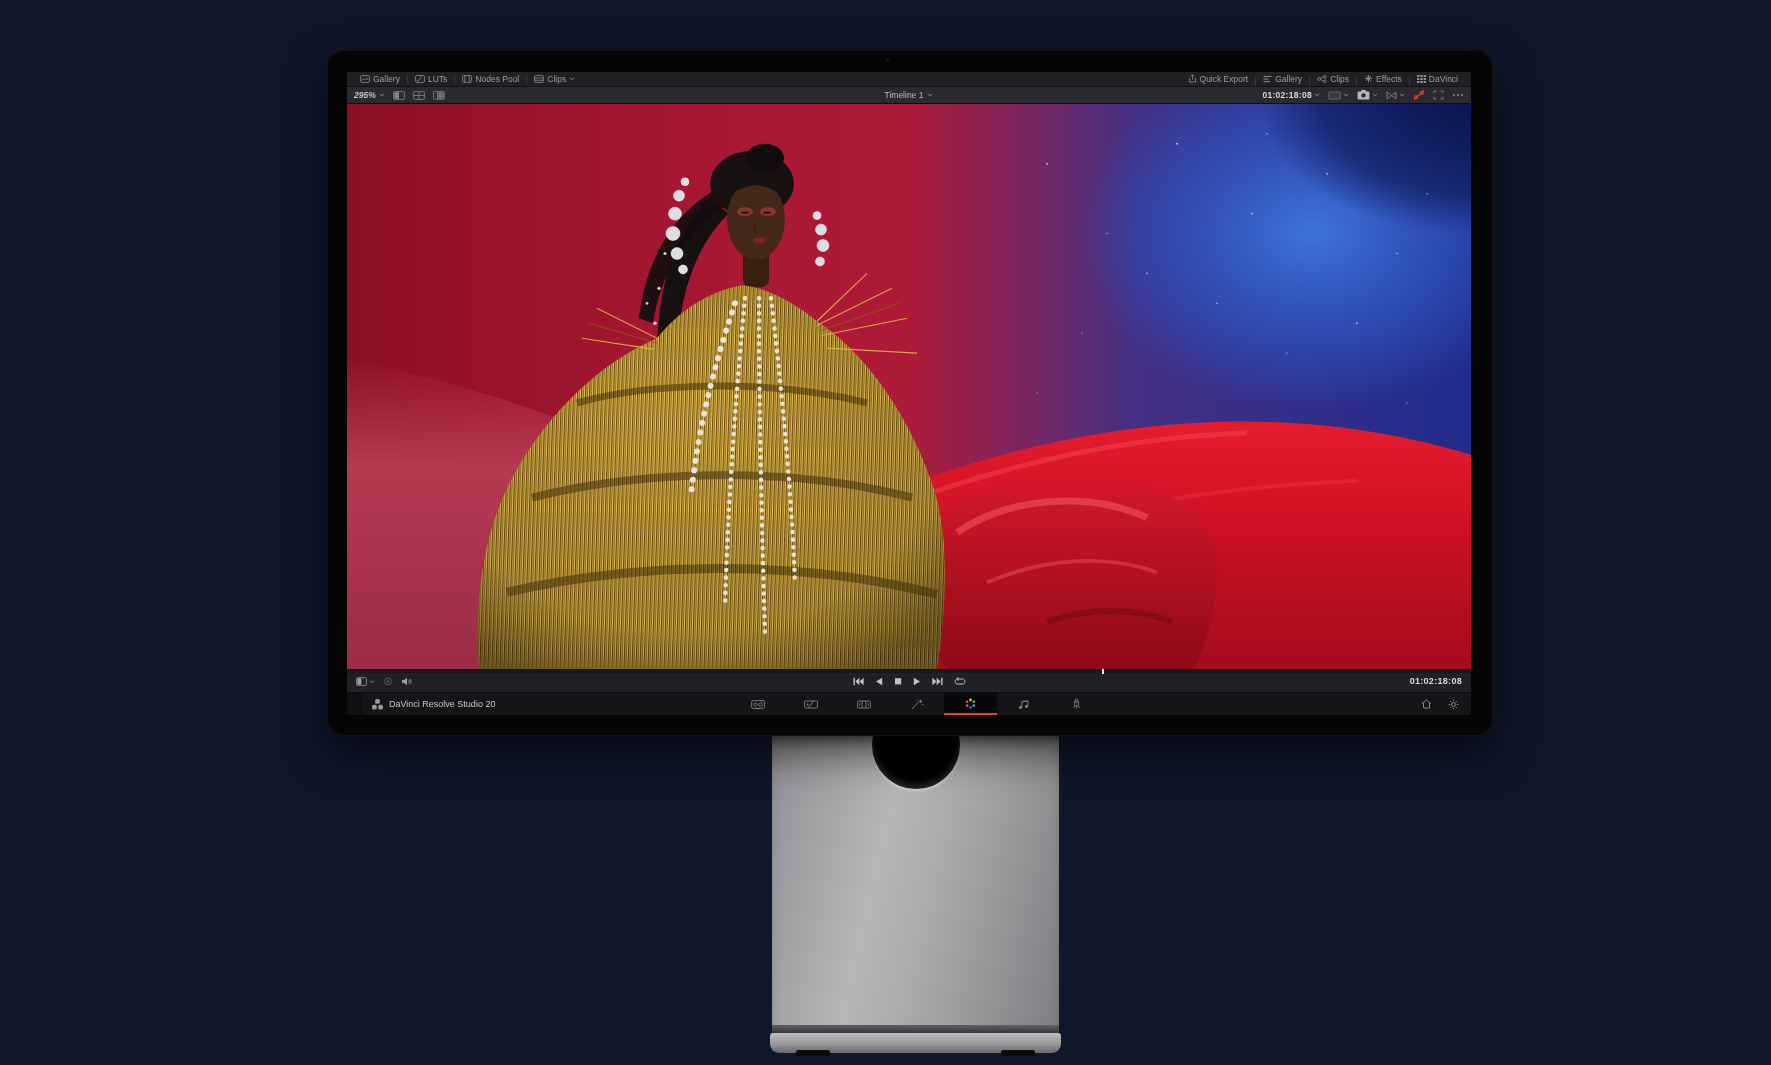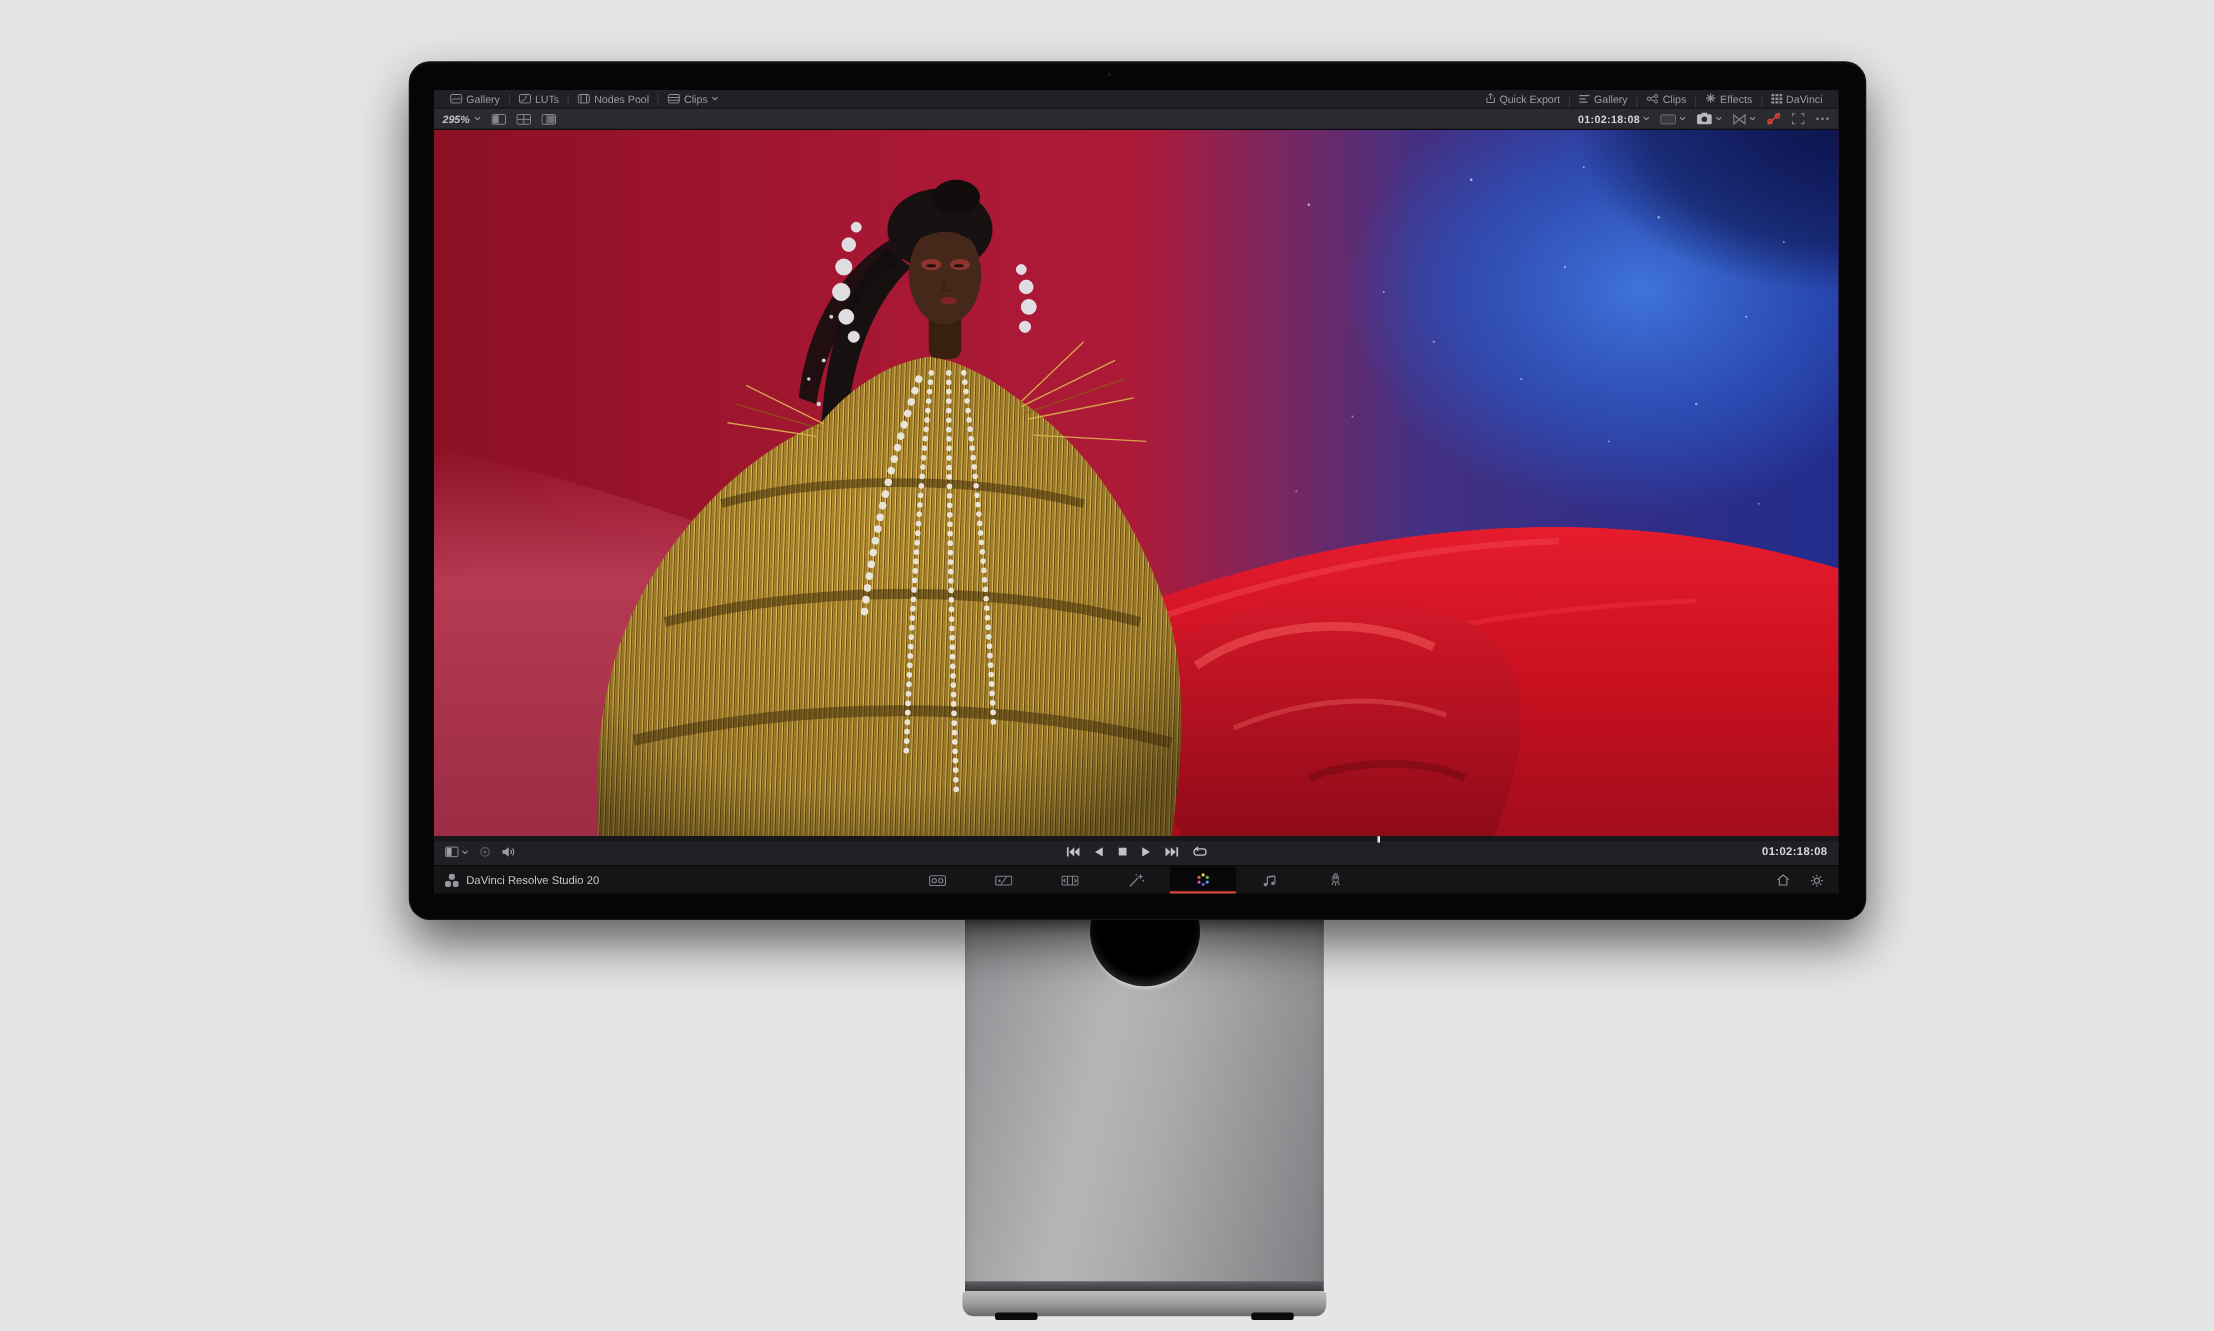--- a/index.html
+++ b/index.html
@@ -1,18 +1,18 @@
 <!DOCTYPE html>
 <html><head>
 <meta charset="utf-8">
 <style>
   html,body{margin:0;padding:0;background:#000;}
   *{box-sizing:border-box;}
   body{font-family:"Liberation Sans","DejaVu Sans",sans-serif;-webkit-font-smoothing:antialiased;}
-  .stage{position:relative;width:1771px;height:1065px;background:#e5e5e5;overflow:hidden;}
+  .stage{position:relative;width:1771px;height:1065px;background:#0f172a;overflow:hidden;}
 
   
   .stand{position:absolute;left:772px;top:735px;width:287px;height:291px;overflow:hidden;
     background:linear-gradient(103deg,#909094 0%,#b6b6b8 38%,#ababad 55%,#7f7f83 100%);
     box-shadow:inset 0 10px 12px -6px rgba(0,0,0,.55);}
   .cable-hole{position:absolute;left:100px;top:-34px;width:88px;height:88px;border-radius:50%;background:#000;
     box-shadow:0 3px 3px -1px rgba(255,255,255,.45), inset 0 -4px 7px rgba(120,120,125,.35);}
   .stand-groove{position:absolute;left:772px;top:1025px;width:287px;height:8px;
     background:linear-gradient(#606064,#37373b);}
   .stand-foot{position:absolute;left:770px;top:1033px;width:291px;height:20px;border-radius:3px 3px 9px 9px;
@@ -54,21 +54,21 @@
   
   .transport{height:24px;flex:0 0 24px;background:#202125;position:relative;border-bottom:1px solid #0b0b0d;}
   .scrub{position:absolute;top:0;left:0;right:0;height:4px;background:#18181b;}
   .playhead{position:absolute;top:0;width:2px;height:5px;background:#ececee;}
   .tr-left{position:absolute;left:9px;top:8px;display:flex;align-items:center;gap:8px;}
   .tr-center{position:absolute;left:0;right:0;top:8px;display:flex;justify-content:center;align-items:center;gap:11px;}
   .tr-right{position:absolute;right:9px;top:7px;}
   .tr-right .tc{font-size:9px;color:#d8d9db;}
 
   
-  .appbar{height:22px;flex:0 0 22px;background:#151518;display:flex;align-items:center;position:relative;}
+  .appbar{height:22px;flex:0 0 22px;background:#151518;display:flex;align-items:center;position:relative;margin-left:16px;}
   .brand{position:absolute;left:9px;display:flex;align-items:center;gap:6px;color:#c6c7ca;font-size:9px;white-space:nowrap;}
   .pages{position:absolute;left:0;right:0;display:flex;justify-content:center;}
   .page{width:53px;height:22px;display:flex;align-items:center;justify-content:center;}
   .page.active{background:#08080a;box-shadow:inset 0 -2px 0 0 #d8453a;}
   .ab-right{position:absolute;right:12px;display:flex;align-items:center;gap:16px;}
 
   .chev{display:block;}
 </style>
 </head>
 <body>
@@ -216,20 +216,26 @@
             </svg>
           <svg width="12" height="9" viewBox="0 0 12 9">
               <g fill="none" stroke="#85868b" stroke-width=".8">
                 <rect x=".6" y=".6" width="10.8" height="7.8" rx="1"></rect>
                 <path d="M4.5 .6 V8.4"></path>
               </g>
               <rect x="5.2" y="1.3" width="5.5" height="6.4" fill="#6e6f74"></rect>
             </svg>
         </div>
 
+        <div class="vb-center">
+          <span class="lbl">Timeline 1</span>
+          <svg class="chev" width="6" height="4" viewBox="0 0 6 4">
+              <path d="M1 .8 L3 2.8 L5 .8" fill="none" stroke="#8f9095" stroke-width=".9"></path>
+            </svg>
+        </div>
 
         <div class="vb-right">
           <div class="icbtn">
             <span class="tc">01:02:18:08</span>
             <svg class="chev" width="6" height="4" viewBox="0 0 6 4">
                 <path d="M1 .8 L3 2.8 L5 .8" fill="none" stroke="#8f9095" stroke-width=".9"></path>
               </svg>
           </div>
           <div class="icbtn">
             <svg width="13" height="9" viewBox="0 0 13 9">

